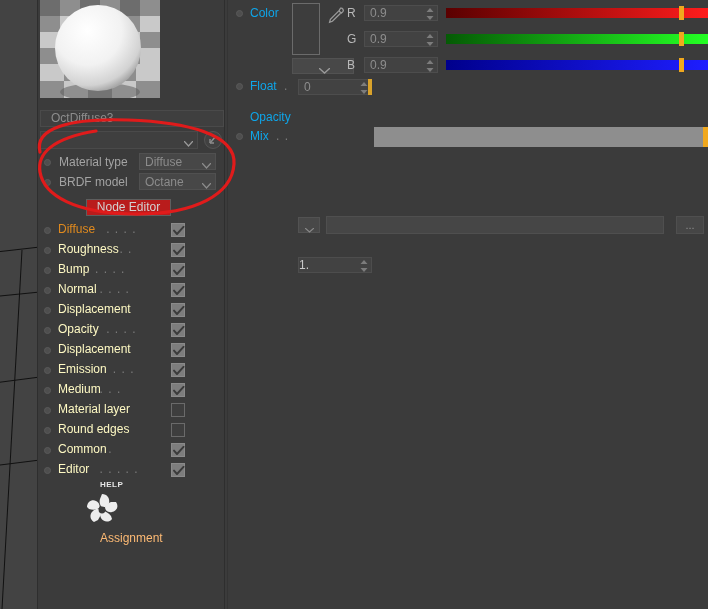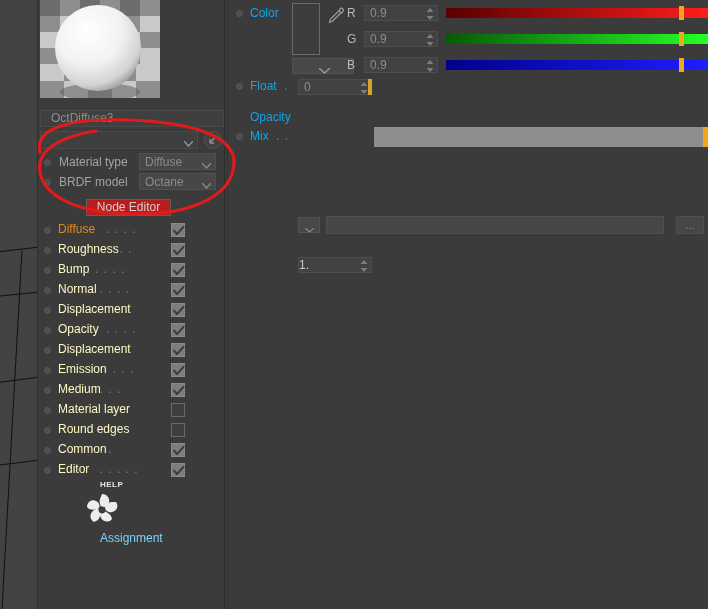--- a/index.html
+++ b/index.html
@@ -119,21 +119,21 @@
   .cbox.off{background:#3e3e3e;border-color:#6a6a6a;}
   .cbox svg{position:absolute;left:1px;top:2px;}
 
   
   .help-block{position:absolute;left:42px;top:480px;width:80px;height:45px;}
   .help-word{
     position:absolute;left:20px;top:0;font-size:8px;font-weight:bold;
     color:#e8e8e8;letter-spacing:.5px;
   }
   .assignment{
-    position:absolute;left:62px;top:531px;font-size:12px;color:#7dd3fc;
+    position:absolute;left:62px;top:531px;font-size:12px;color:#fdba74;
   }
 
   
   .right-panel{
     position:absolute;left:228px;top:0;width:480px;height:609px;
     background:#3b3b3b;
   }
   .r-row{position:absolute;left:0;width:480px;}
   .r-bullet{
     position:absolute;width:7px;height:7px;border-radius:50%;

